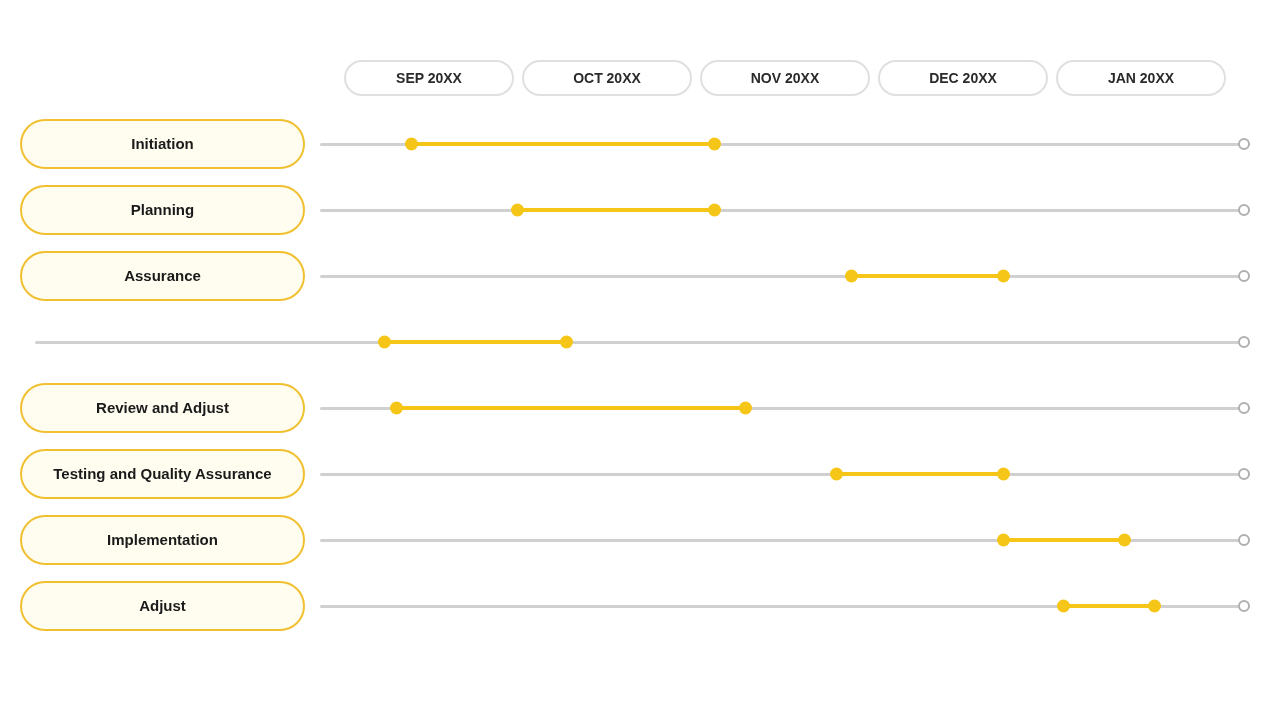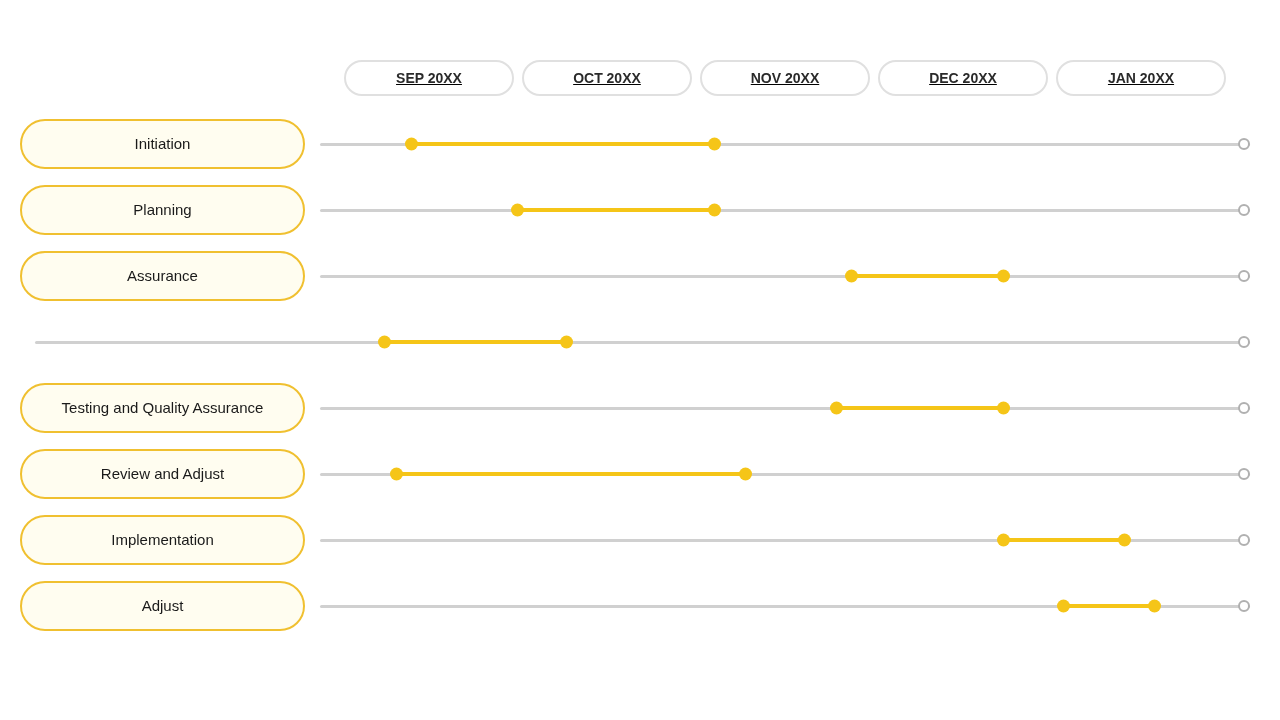--- a/index.html
+++ b/index.html
@@ -29,21 +29,20 @@
       width: 100%;
       display: flex;
       flex-direction: column;
       gap: 0;
     }
     .month-headers {
       display: flex;
       margin-left: 320px;
       margin-right: 30px;
       margin-bottom: 15px;
-      text-decoration: underline;
     }
     .month-label {
       flex: 1;
       text-align: center;
       font-size: 14px;
       font-weight: 700;
       color: #2a2a2a;
       border: 2px solid #e0e0e0;
       border-radius: 20px;
       padding: 8px 4px;
@@ -57,21 +56,21 @@
       position: relative;
     }
     .row-label {
       width: 285px;
       min-width: 285px;
       border: 2px solid #f0c030;
       border-radius: 25px;
       background: #fffdf0;
       padding: 10px 16px;
       font-size: 15px;
-      font-weight: 400;
+      font-weight: 700;
       color: #1a1a1a;
       text-align: center;
       display: flex;
       align-items: center;
       justify-content: center;
       line-height: 1.3;
       min-height: 50px;
     }
     .row-timeline {
       flex: 1;
@@ -167,36 +166,36 @@
         <div class="gantt-row">
           <div class="row-timeline">
             <div class="timeline-track"></div>
             <div class="timeline-bar" style="left: 348.833px; width: 182px;"></div>
             <div class="dot" style="left: 342.833px;"></div>
             <div class="dot" style="left: 524.833px;"></div>
             <div class="end-circle"></div>
           </div>
         </div>
         <div class="gantt-row">
+          <div class="row-label">Review and Adjust</div>
+          <div class="row-timeline">
+            <div class="timeline-track"></div>
+            <div class="timeline-bar" style="left: 75.8333px; width: 348.833px;"></div>
+            <div class="dot" style="left: 69.8333px;"></div>
+            <div class="dot" style="left: 418.667px;"></div>
+            <div class="end-circle"></div>
+          </div>
+        </div>
+        <div class="gantt-row">
           <div class="row-label">Testing and Quality Assurance</div>
           <div class="row-timeline">
             <div class="timeline-track"></div>
             <div class="timeline-bar" style="left: 515.667px; width: 166.833px;"></div>
             <div class="dot" style="left: 509.667px;"></div>
             <div class="dot" style="left: 676.5px;"></div>
-            <div class="end-circle"></div>
-          </div>
-        </div>
-        <div class="gantt-row">
-          <div class="row-label">Review and Adjust</div>
-          <div class="row-timeline">
-            <div class="timeline-track"></div>
-            <div class="timeline-bar" style="left: 75.8333px; width: 348.833px;"></div>
-            <div class="dot" style="left: 69.8333px;"></div>
-            <div class="dot" style="left: 418.667px;"></div>
             <div class="end-circle"></div>
           </div>
         </div>
         <div class="gantt-row">
           <div class="row-label">Implementation</div>
           <div class="row-timeline">
             <div class="timeline-track"></div>
             <div class="timeline-bar" style="left: 682.5px; width: 121.333px;"></div>
             <div class="dot" style="left: 676.5px;"></div>
             <div class="dot" style="left: 797.833px;"></div>

